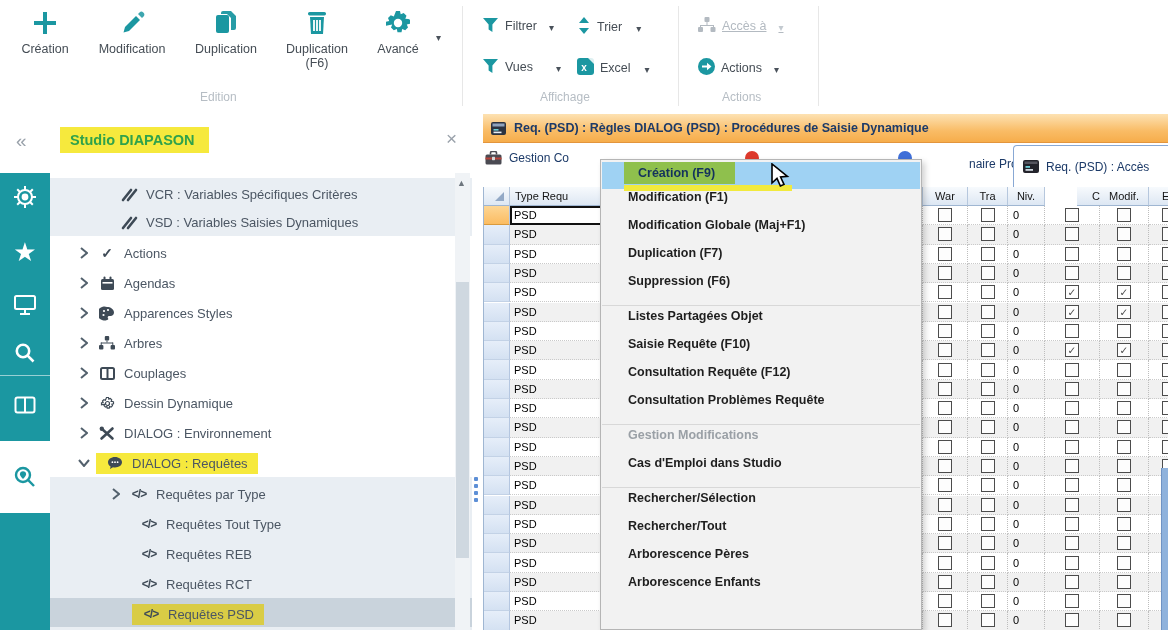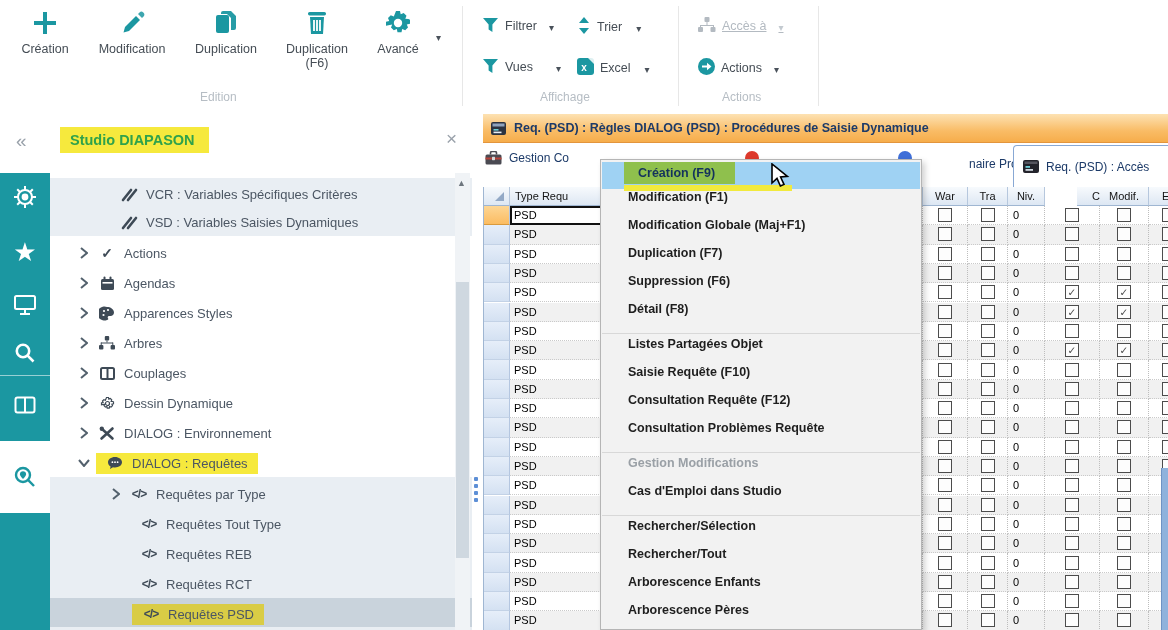--- a/index.html
+++ b/index.html
@@ -1038,23 +1038,20 @@
       </div>
     <div class="mi">
         <span>Modification Globale (Maj+F1)</span>
       </div>
     <div class="mi">
         <span>Duplication (F7)</span>
       </div>
     <div class="mi">
         <span>Suppression (F6)</span>
       </div>
-    <div class="mi">
-        <span>Détail (F8)</span>
-      </div>
     <div class="msep"></div>
     <div class="mi">
         <span>Listes Partagées Objet</span>
       </div>
     <div class="mi">
         <span>Saisie Requête (F10)</span>
       </div>
     <div class="mi">
         <span>Consultation Requête (F12)</span>
       </div>
@@ -1069,24 +1066,24 @@
         <span>Cas d'Emploi dans Studio</span>
       </div>
     <div class="msep"></div>
     <div class="mi">
         <span>Rechercher/Sélection</span>
       </div>
     <div class="mi">
         <span>Rechercher/Tout</span>
       </div>
     <div class="mi">
+        <span>Arborescence Pères</span>
+      </div>
+    <div class="mi">
         <span>Arborescence Enfants</span>
-      </div>
-    <div class="mi">
-        <span>Arborescence Pères</span>
       </div>
   </div>
 
   <div class="cursor">
     <svg width="22" height="24" viewBox="0 0 22 24">
         <path d="M2 1v19l5-4.6 3.4 7.6 3.6-1.6-3.4-7.4 6.8-.6z" fill="#fff" stroke="#000" stroke-width="1.6"></path>
       </svg>
   </div>
 
 </div>

